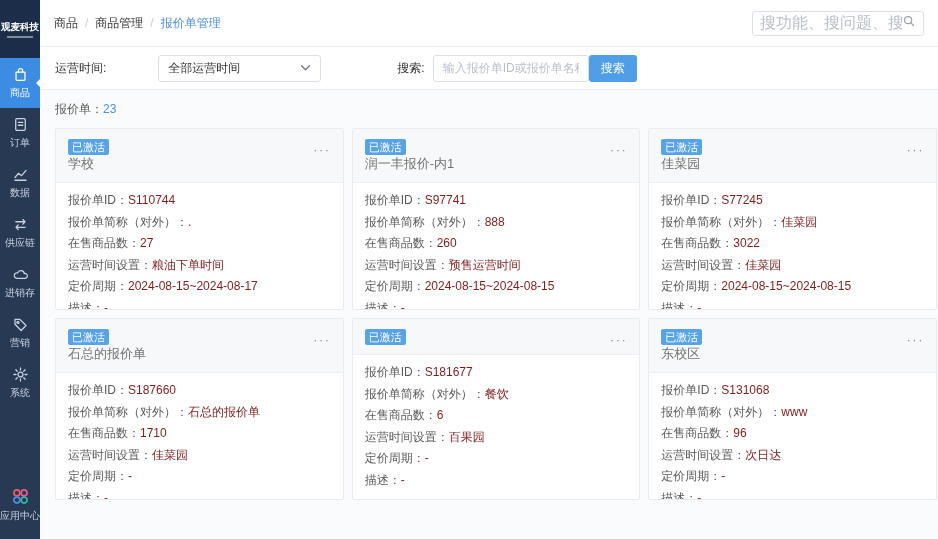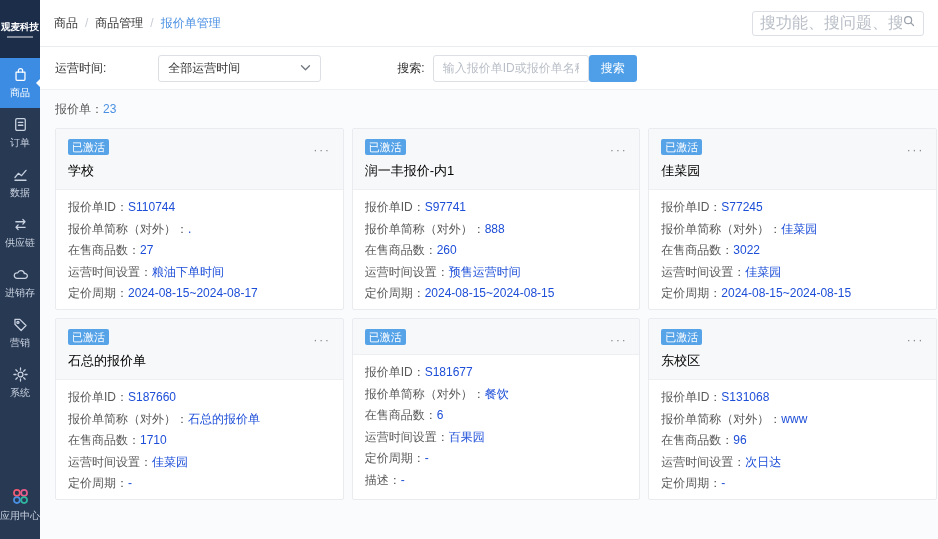--- a/index.html
+++ b/index.html
@@ -41,25 +41,25 @@
   .content { flex: 1; background: #fafbfc; overflow: hidden; padding: 0 1px 4px 15px; }
   .count-row { padding: 11px 0 10px; font-size: 12px; color: #595959; }
   .count-row .num { color: #4a90e2; }
 
   .card-grid { display: grid; grid-template-columns: repeat(3, 1fr); gap: 8px; }
   .card { background: #fff; border: 1px solid #e9ebee; border-radius: 2px; height: 182px; overflow: hidden; }
   .card-head { background: #f7f8f9; padding: 8px 12px 9px; border-bottom: 1px solid #edeff2; }
   .head-top { display: flex; align-items: flex-end; justify-content: space-between; height: 18px; }
   .badge { background: #57a3e8; color: #fff; font-size: 11px; line-height: 16px; padding: 0 4px; border-radius: 2px; }
   .more-btn { color: #8c8c8c; font-size: 13px; letter-spacing: 1.5px; cursor: pointer; line-height: 10px; }
-  .card-title { margin-top: 7px; font-size: 13px; color: #000000; white-space: nowrap; overflow: hidden; }
+  .card-title { font-size: 13px; color: #737373; white-space: nowrap; overflow: hidden; }
   .card-body { padding: 7px 12px 0; font-size: 12px; color: #595959; }
   .field { line-height: 21.5px; white-space: nowrap; overflow: hidden; }
   .field .lbl { color: #595959; }
-  .field .val { color: #1d4ed8; }
+  .field .val { color: #7f1d1d; }
 </style>
 </head>
 <body>
 
 <div class="app">
 
   <div class="sidebar">
     <div class="logo">
       <span>观麦科技</span>
       <span class="logo-bar"></span>

